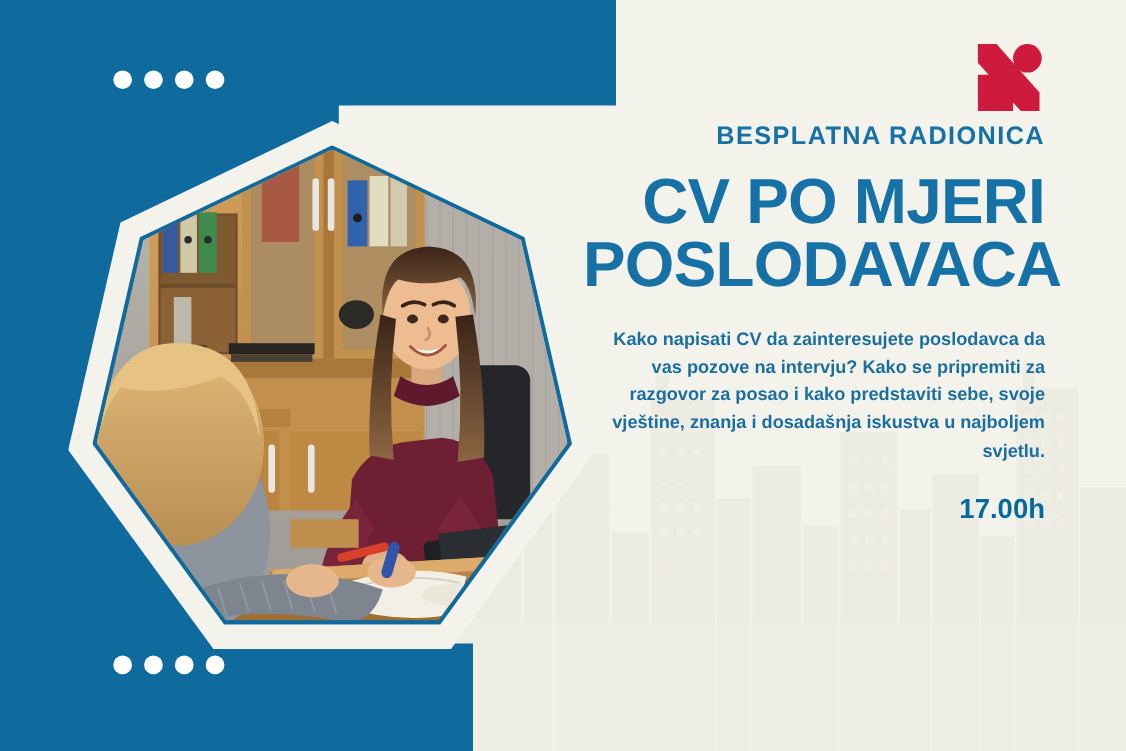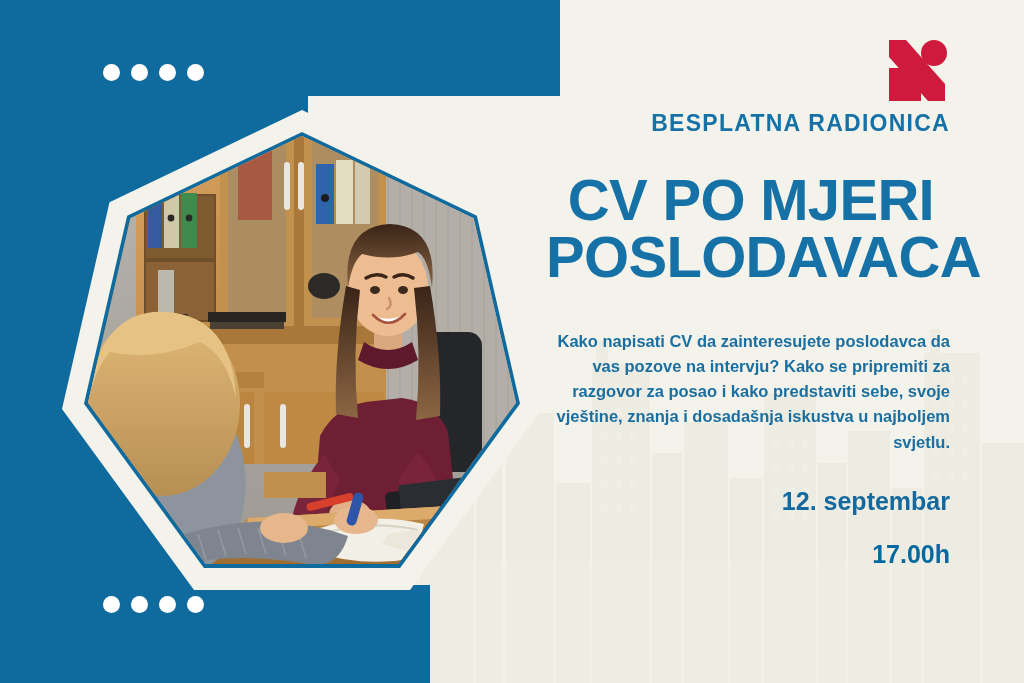--- a/index.html
+++ b/index.html
@@ -132,21 +132,21 @@
     margin: 0;
     padding-top: 112px;
     font-size: 23px;
     font-weight: bold;
     letter-spacing: 0.055em;
     color: #1571A6;
     line-height: 1;
   }
 
   .title {
-    margin: 16px;
+    margin: 0;
     padding-top: 20px;
     font-size: 58px;
     font-weight: bold;
     letter-spacing: -0.012em;
     line-height: 0.985;
     color: #1571A6;
     white-space: pre-line;
   }
 
   .body-text {
@@ -463,17 +463,16 @@
       <path d="M5 2 L22 2 L61 46 L61 63 L44 63 L5 19 Z" fill="#CE1A3C"></path>
       <path d="M5 30 L20 30 L37 49 L37 63 L5 63 Z" fill="#CE1A3C"></path>
     </svg>
   </div>
 
   <div class="content">
     <p class="kicker">BESPLATNA RADIONICA</p>
     <h1 class="title">CV PO MJERI
 POSLODAVACA</h1>
     <p class="body-text">Kako napisati CV da zainteresujete poslodavca da vas pozove na intervju? Kako se pripremiti za razgovor za posao i kako predstaviti sebe, svoje vještine, znanja i dosadašnja iskustva u najboljem svjetlu.</p>
-    <p class="date">12. septembar</p>
     <p class="time">17.00h</p>
   </div>
 
 </div>
 
 </body></html>

